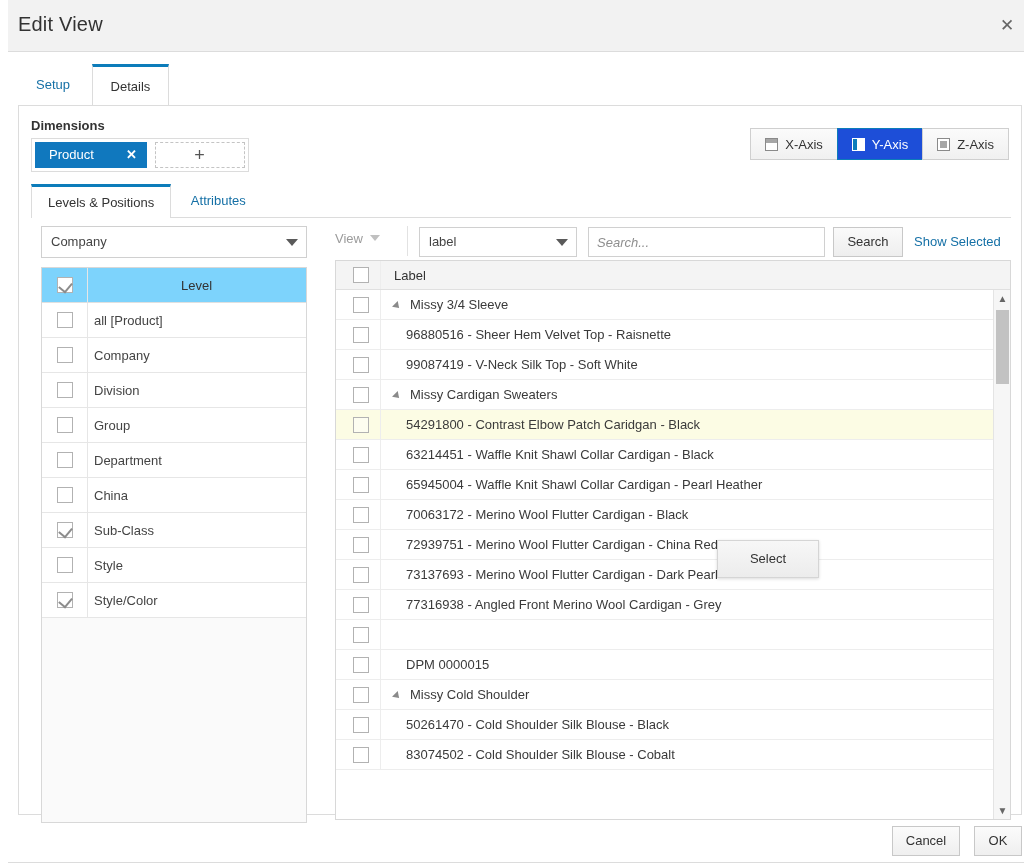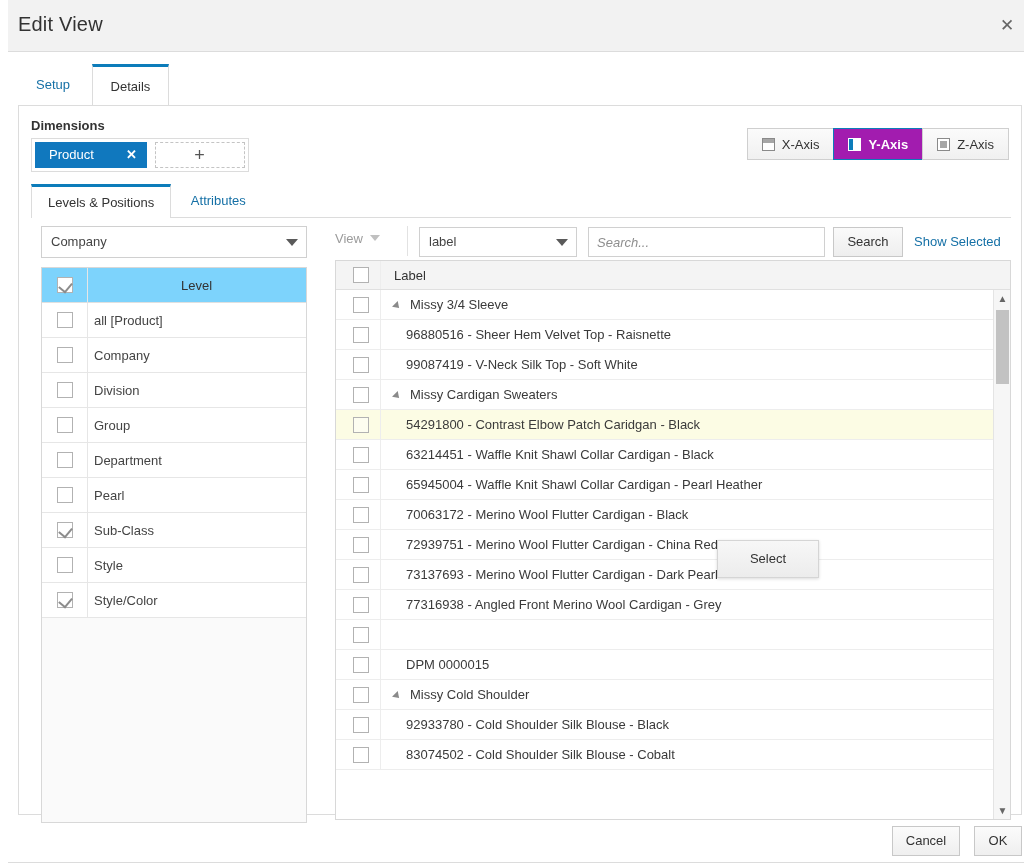--- a/index.html
+++ b/index.html
@@ -83,21 +83,21 @@
     white-space:nowrap;
   }
   .axis-btn {
     display:inline-block; height:32px; line-height:32px;
     padding:0 14px; font-size:13px; color:#333;
     background:linear-gradient(#fbfbfb,#f0f0f0);
     border:1px solid #cfcfcf; margin-left:-1px; cursor:pointer;
     vertical-align:top;
   }
   .axis-btn.active {
-    background:#a21caf; color:#fff; border-color:#0c7cba;font-weight:bold;
+    background:#1d4ed8; color:#fff; border-color:#0c7cba;
   }
   .ax-ico {
     display:inline-block; width:13px; height:13px; margin-right:7px;
     border:1px solid #8a8a8a; background:#fff; position:relative;
     vertical-align:-2px;
   }
   .axis-btn.active .ax-ico { border-color:#fff; background:#fff; }
   .ax-ico.x::after {
     content:""; position:absolute; left:0; top:0; right:0; height:4px;
     background:#a6a6a6;
@@ -374,21 +374,21 @@
               <span class="lr-label">Group</span>
             </div>
             <div class="lvl-row">
               <span class="cb"></span>
               <span class="lvl-divider"></span>
               <span class="lr-label">Department</span>
             </div>
             <div class="lvl-row">
               <span class="cb"></span>
               <span class="lvl-divider"></span>
-              <span class="lr-label">Pearl</span>
+              <span class="lr-label">China</span>
             </div>
             <div class="lvl-row">
               <span class="cb checked"></span>
               <span class="lvl-divider"></span>
               <span class="lr-label">Sub-Class</span>
             </div>
             <div class="lvl-row">
               <span class="cb"></span>
               <span class="lvl-divider"></span>
               <span class="lr-label">Style</span>
@@ -493,21 +493,21 @@
               </div>
               <div class="mrow group">
                 <span class="mcb"></span>
                 <span class="mcol-div"></span>
                 <span class="tri"></span>
                 <span class="mlabel">Missy Cold Shoulder</span>
               </div>
               <div class="mrow item">
                 <span class="mcb"></span>
                 <span class="mcol-div"></span>
-                <span class="mlabel">92933780 - Cold Shoulder Silk Blouse - Black</span>
+                <span class="mlabel">50261470 - Cold Shoulder Silk Blouse - Black</span>
               </div>
               <div class="mrow item">
                 <span class="mcb"></span>
                 <span class="mcol-div"></span>
                 <span class="mlabel">83074502 - Cold Shoulder Silk Blouse - Cobalt</span>
               </div>
             </div>
         </div>
         <div class="vsb">
           <div class="vsb-up">▲</div>

